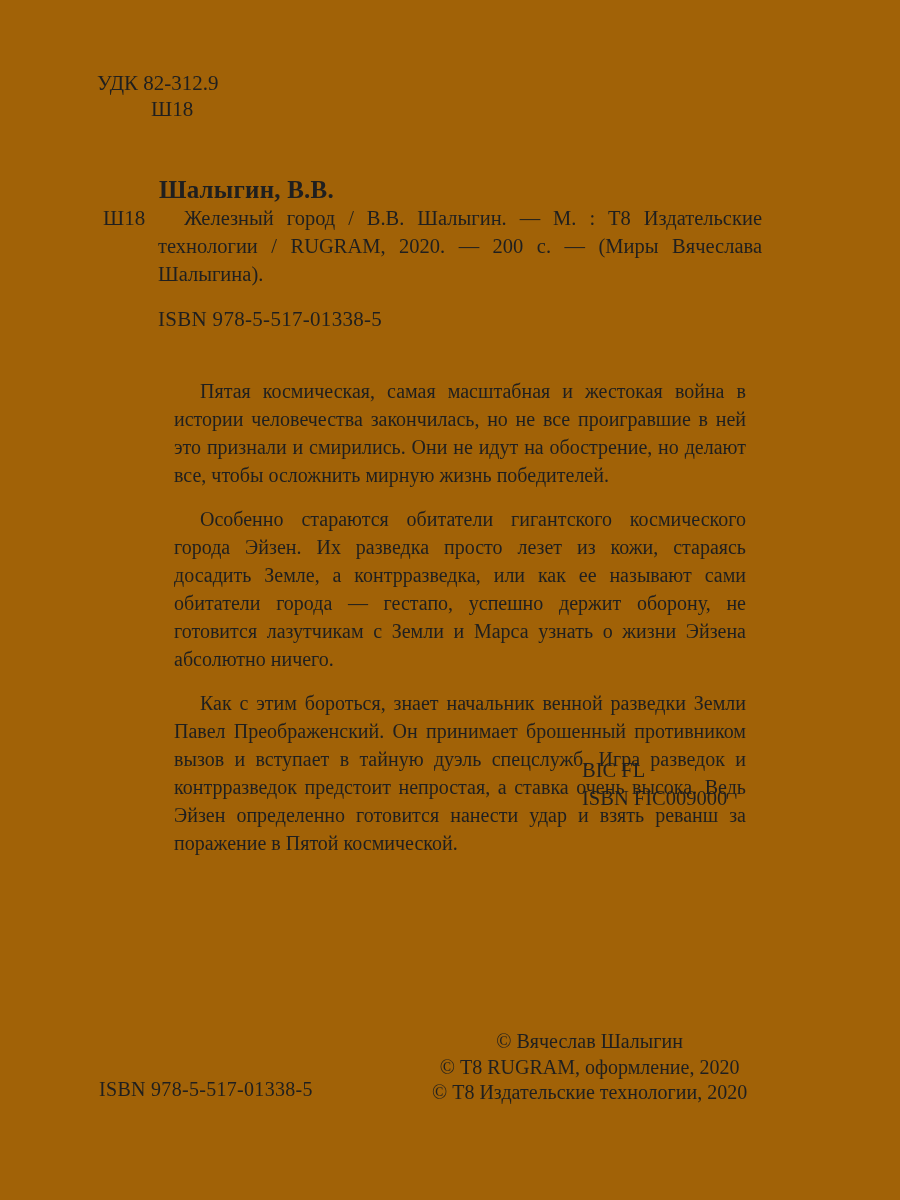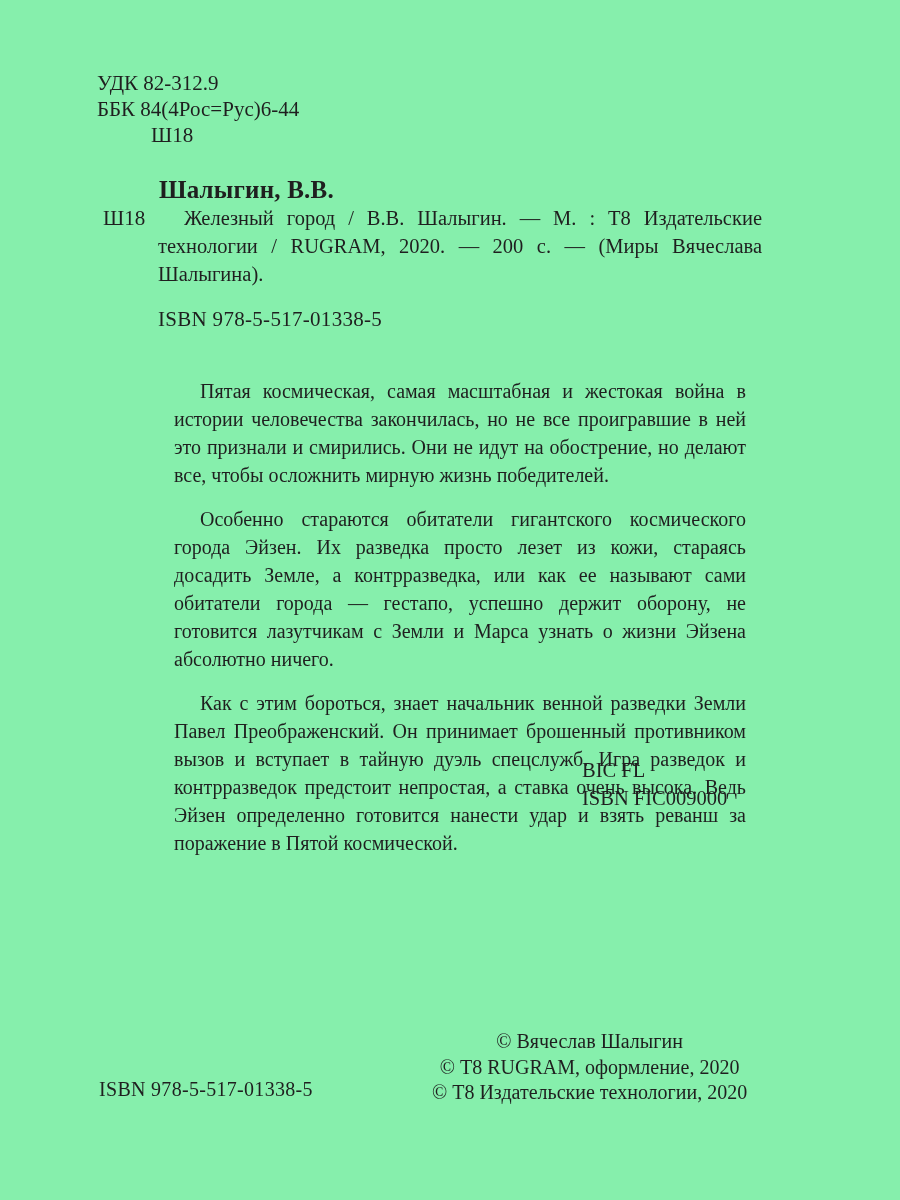--- a/index.html
+++ b/index.html
@@ -4,21 +4,21 @@
 <style>
   html, body {
     margin: 0;
     padding: 0;
     background: #ffffff;
   }
   .page {
     position: relative;
     width: 900px;
     height: 1200px;
-    background: #86efac;
+    background: #a16207;
     color: #1f1f1f;
     font-family: "Liberation Serif", "DejaVu Serif", serif;
     overflow: hidden;
   }
   .abs { position: absolute; }
 
   
   .codes {
     left: 97px;
     top: 70px;
@@ -99,21 +99,20 @@
     text-align: center;
   }
 </style>
 </head>
 <body>
 
 <div class="page">
 
   <div class="abs codes">
     <div>УДК 82-312.9</div>
-    <div>ББК 84(4Рос=Рус)6-44</div>
     <div class="sign-indent">Ш18</div>
   </div>
 
   <div class="abs author-heading">Шалыгин, В.В.</div>
 
   <div class="abs bib-sign">Ш18</div>
   <div class="abs bib-record">Железный город / В.В. Шалыгин. — М. : Т8 Издательские технологии / RUGRAM, 2020. — 200 с. — (Миры Вячеслава Шалыгина).</div>
 
   <div class="abs isbn-main">ISBN 978-5-517-01338-5</div>
 

